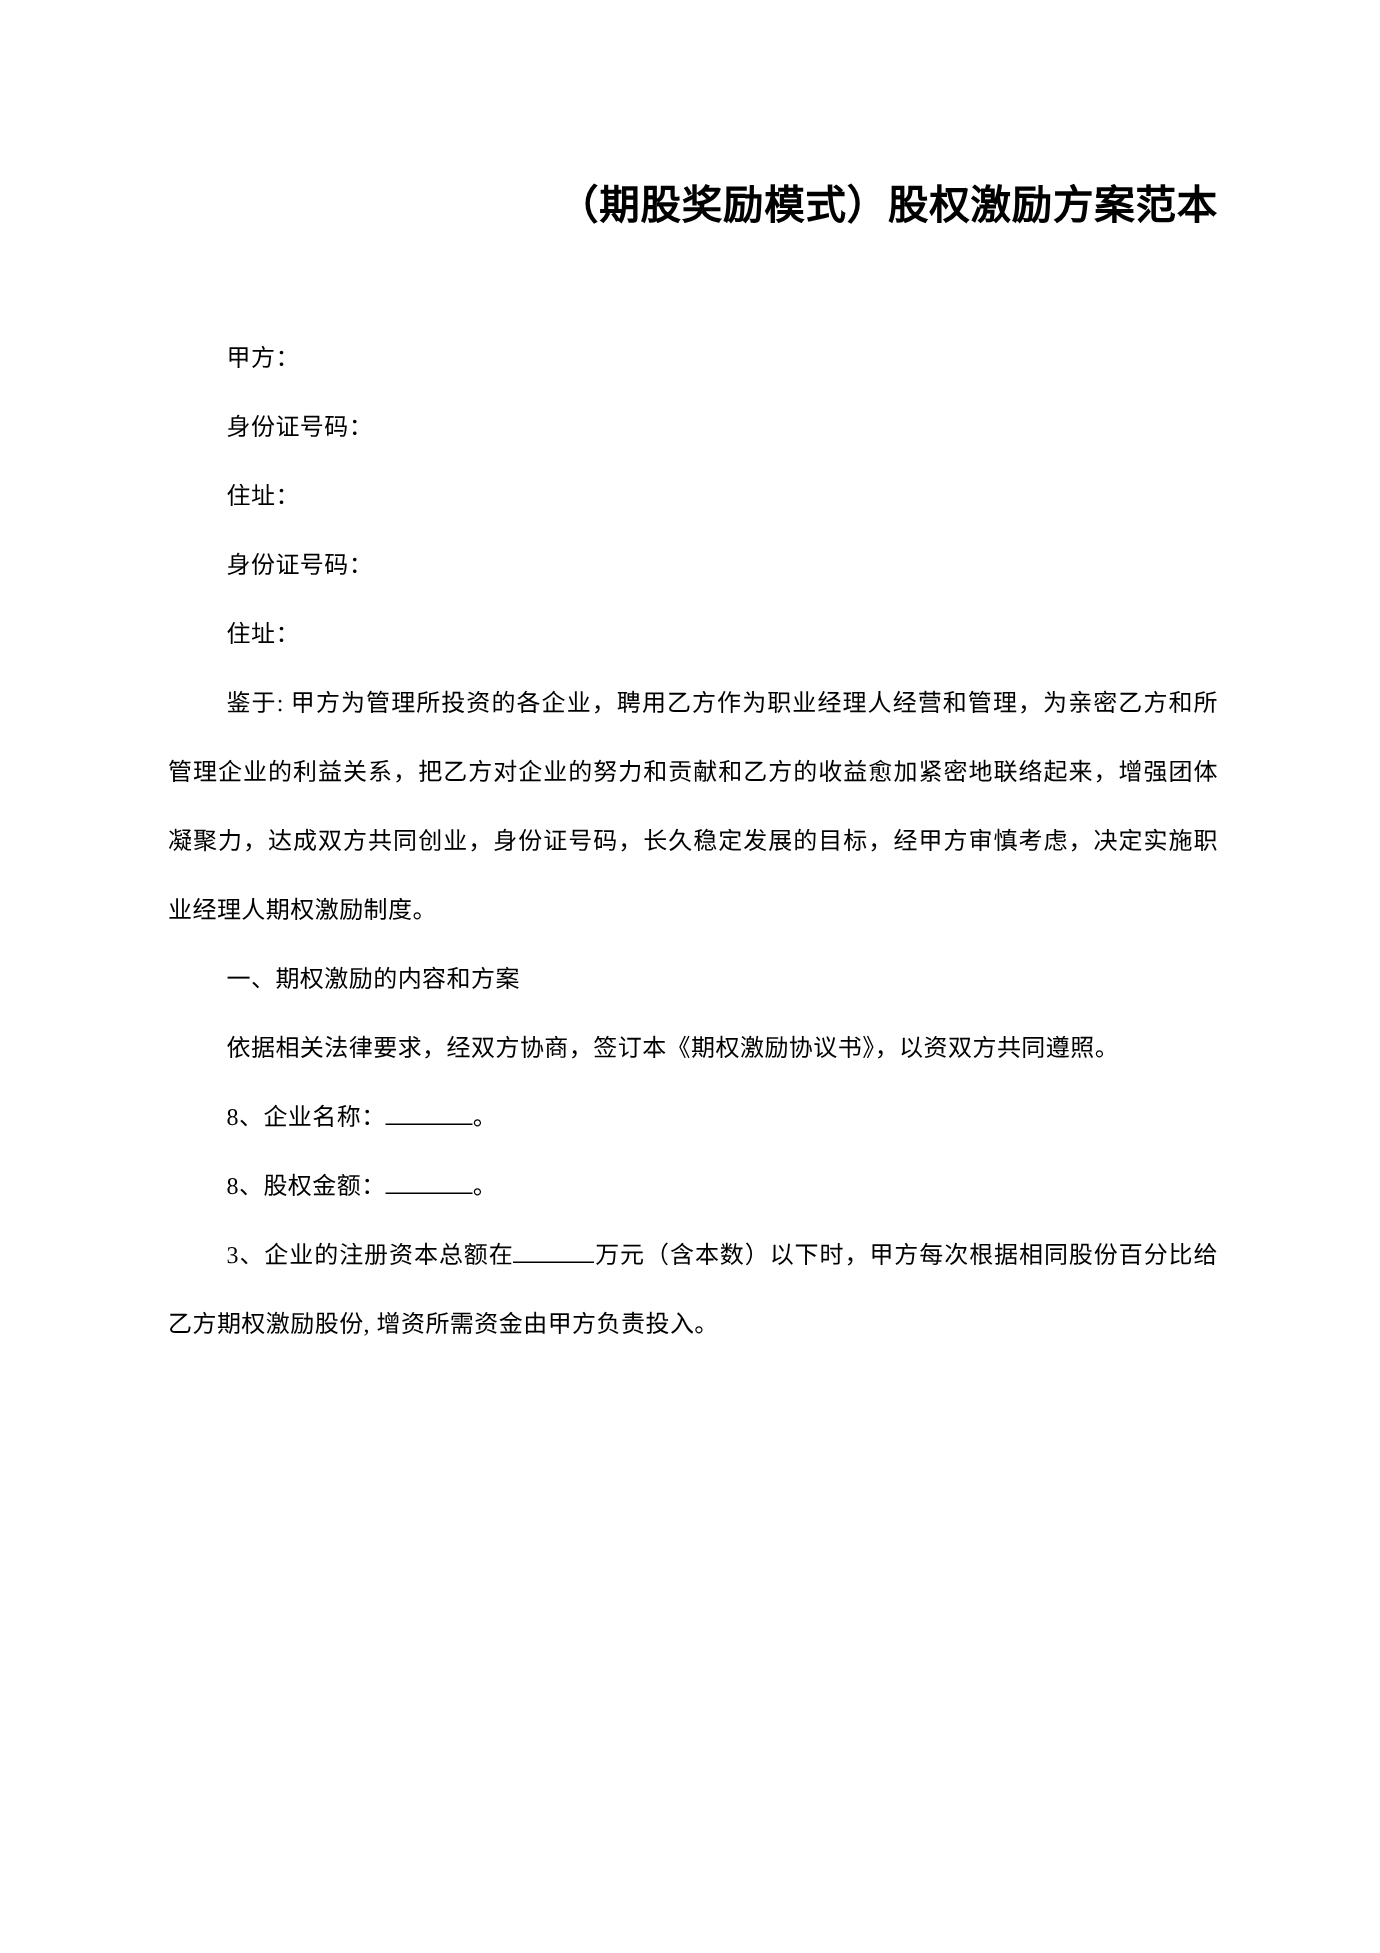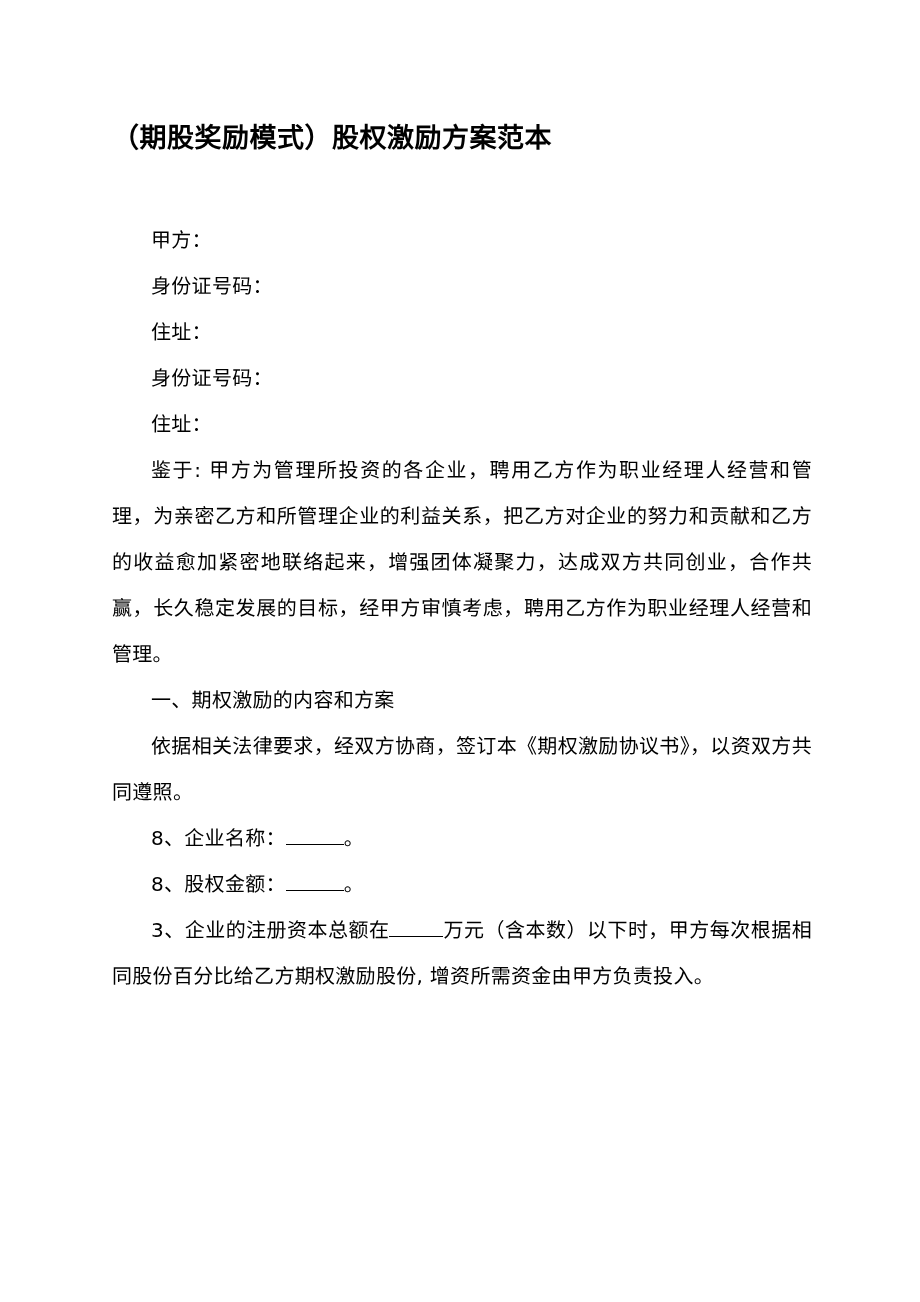--- a/index.html
+++ b/index.html
@@ -20,33 +20,34 @@
     box-sizing: border-box;
   }
   .doc-body {
     position: absolute;
     left: 112px;
     top: 0;
     width: 700px;
   }
   .doc-title {
     margin-top: 118px;
-    text-align: left;
+    text-align: right;
     font-size: 27px;
     font-weight: bold;
     letter-spacing: 0.5px;
     line-height: 40px;
     white-space: nowrap;
   }
   .para {
-    font-size: 20px;
+    font-size: 16px;
     line-height: 46px;
     text-align: justify;
     text-justify: inter-ideograph;
     letter-spacing: 0.3px;
+    font-family: Liberation Serif, serif;
   }
   .indent {
     text-indent: 39px;
   }
   .first-block {
     margin-top: 59px;
   }
   .blank {
     display: inline-block;
     min-width: 58px;
@@ -65,21 +66,21 @@
   <div class="doc-body">
 
     <div class="doc-title">（期股奖励模式）股权激励方案范本</div>
 
     <div class="para indent first-block">甲方：</div>
     <div class="para indent">身份证号码：</div>
     <div class="para indent">住址：</div>
     <div class="para indent">身份证号码：</div>
     <div class="para indent">住址：</div>
 
-    <div class="para indent">鉴于: 甲方为管理所投资的各企业，聘用乙方作为职业经理人经营和管理，为亲密乙方和所管理企业的利益关系，把乙方对企业的努力和贡献和乙方的收益愈加紧密地联络起来，增强团体凝聚力，达成双方共同创业，合作共赢，长久稳定发展的目标，经甲方审慎考虑，聘用乙方作为职业经理人经营和管理。</div>
+    <div class="para indent">鉴于: 甲方为管理所投资的各企业，聘用乙方作为职业经理人经营和管理，为亲密乙方和所管理企业的利益关系，把乙方对企业的努力和贡献和乙方的收益愈加紧密地联络起来，增强团体凝聚力，达成双方共同创业，身份证号码，长久稳定发展的目标，经甲方审慎考虑，决定实施职业经理人期权激励制度。</div>
     <div class="para indent">一、期权激励的内容和方案</div>
     <div class="para indent">依据相关法律要求，经双方协商，签订本《期权激励协议书》，以资双方共同遵照。</div>
 
     <div class="para indent"><span>8、企业名称：</span><span class="blank"></span><span>。</span></div>
 
     <div class="para indent"><span>8、股权金额：</span><span class="blank"></span><span>。</span></div>
 
     <div class="para indent"><span>3、企业的注册资本总额在</span><span class="blank short"></span><span>万元（含本数）以下时，甲方每次根据相同股份百分比给乙方期权激励股份, 增资所需资金由甲方负责投入。</span></div>
 
   </div>

